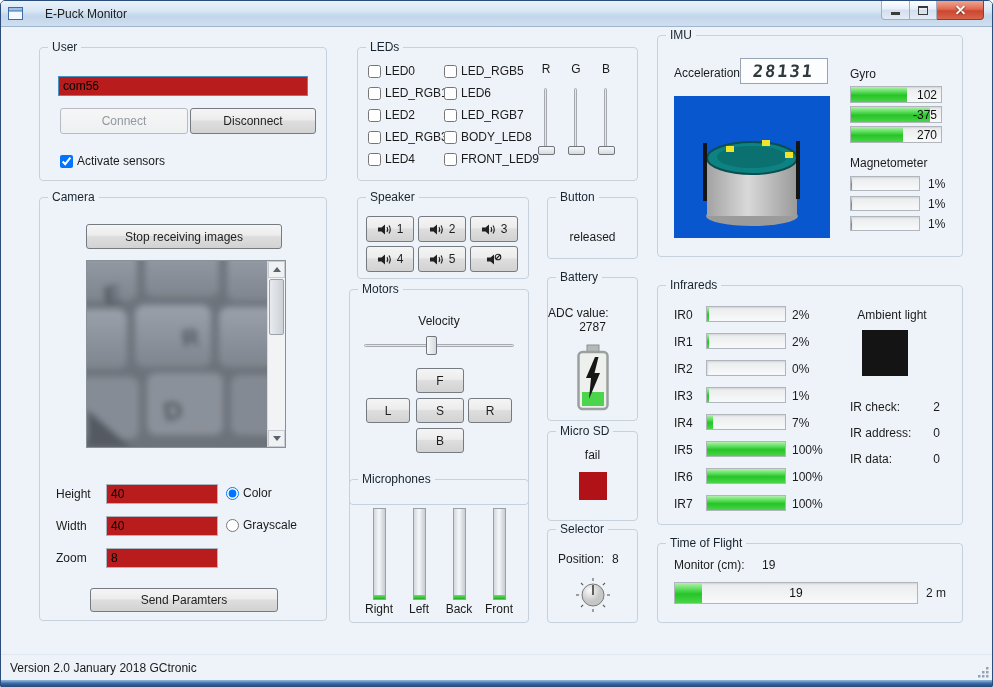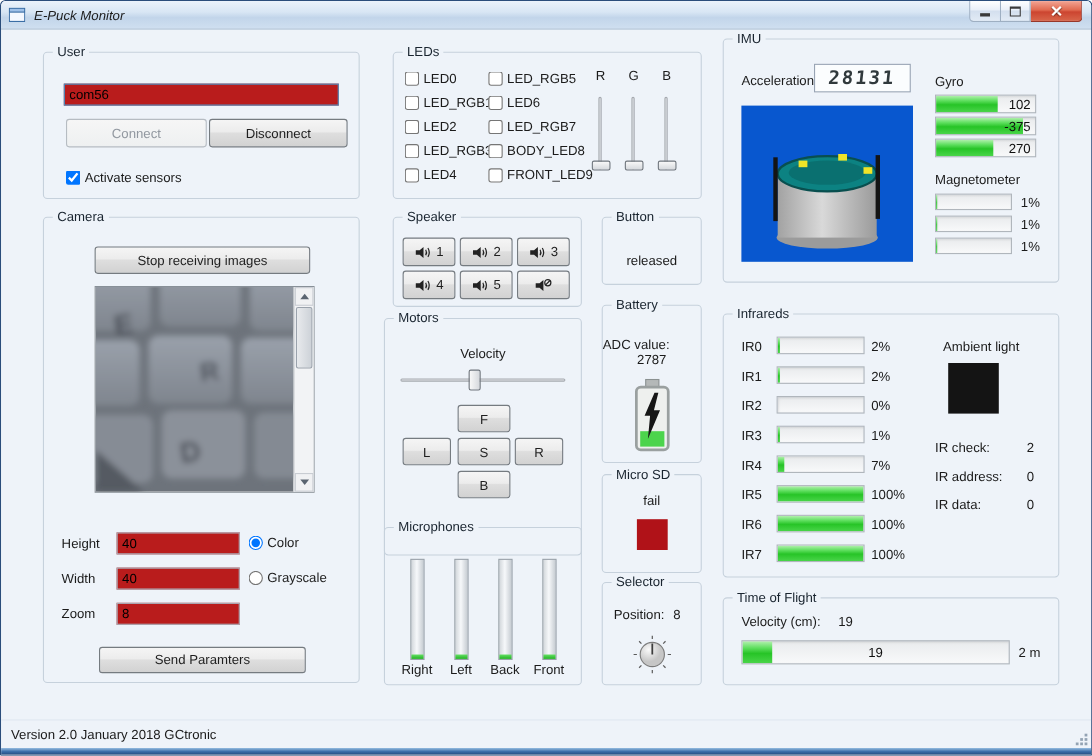--- a/index.html
+++ b/index.html
@@ -6,21 +6,21 @@
   html,body { width:993px; height:687px; }
   body { font-family:"Liberation Sans","DejaVu Sans",sans-serif; font-size:12px; color:#1b1b1b; background:#fff; }
 
   .window { width:993px; height:687px; display:flex; flex-direction:column;
             border:1px solid #2a4d7b; border-radius:5px 5px 1px 1px; overflow:hidden; background:#eef3f9; }
 
   
   .titlebar { flex:0 0 26px; position:relative; display:flex; align-items:center; padding-left:7px;
               background:linear-gradient(180deg,#eaf2fb 0%,#d8e6f4 40%,#c2d5ea 60%,#cfdff0 100%);
               border-bottom:1px solid #a0b6cd; }
-  .title-text { margin-left:8px; font-size:12px; color:#1c1c1c;font-style:italic; }
+  .title-text { margin-left:22px; font-size:12px; color:#1c1c1c; }
   .caption-buttons { position:absolute; right:8px; top:0; display:flex; }
   .cap-btn { height:19px; border:1px solid #9eafc2; border-top:none; display:flex; align-items:center; justify-content:center; }
   .cap-btn.min { width:29px; border-radius:0 0 0 4px;
                  background:linear-gradient(180deg,#ffffff,#e9eff8 45%,#d3dfee 50%,#e2ebf5); }
   .cap-btn.max { width:27px; border-left:none;
                  background:linear-gradient(180deg,#ffffff,#e9eff8 45%,#d3dfee 50%,#e2ebf5); }
   .cap-btn.close { width:47px; border-radius:0 0 4px 0; border-color:#97382b; border-left:none;
                  background:linear-gradient(180deg,#f2a493 0%,#e06a50 45%,#cc4530 55%,#d8654a 100%); }
   .min-glyph { width:9px; height:3px; background:#3a3a3a; margin-top:7px; }
   .max-glyph { width:10px; height:9px; border:1px solid #3a3a3a; border-top-width:2px; }
@@ -511,21 +511,21 @@
       <span class="lbl" style="left:192px;top:114px">IR check:</span>
       <span class="lbl" style="left:262px;top:114px;width:20px;text-align:right">2</span>
       <span class="lbl" style="left:192px;top:140px">IR address:</span>
       <span class="lbl" style="left:262px;top:140px;width:20px;text-align:right">0</span>
       <span class="lbl" style="left:192px;top:166px">IR data:</span>
       <span class="lbl" style="left:262px;top:166px;width:20px;text-align:right">0</span>
     </div>
 
     <div class="group" style="left:656px;top:516px;width:306px;height:80px">
       <span class="legend">Time of Flight</span>
-      <span class="lbl" style="left:16px;top:14px">Velocity (cm):</span>
+      <span class="lbl" style="left:16px;top:14px">Monitor (cm):</span>
       <span class="lbl" style="left:104px;top:14px">19</span>
       <div class="pb" style="left:16px;top:38px;width:244px;height:22px">
         <div class="pb-fill" style="width: 11%;"></div>
         <div class="pb-text center">19</div>
       </div>
       <span class="lbl" style="left:268px;top:42px">2 m</span>
     </div>
 
   </div>
 

